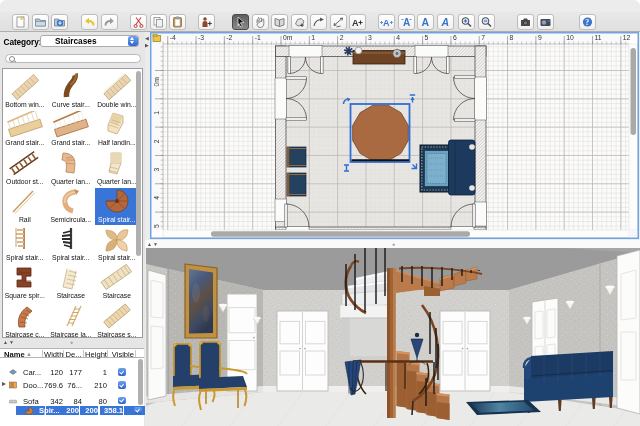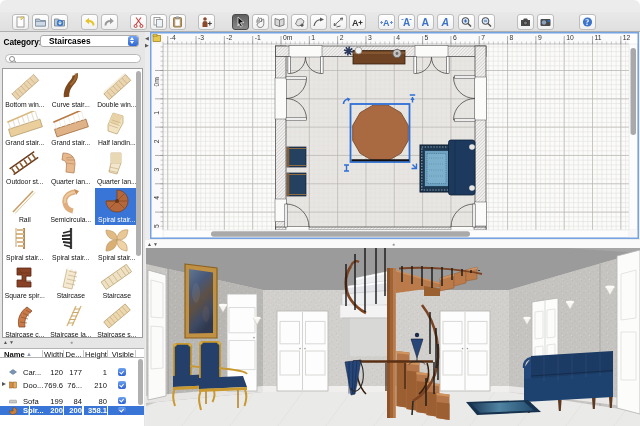--- a/index.html
+++ b/index.html
@@ -16,21 +16,21 @@
   #title{position:absolute;left:0;top:1px;width:640px;text-align:center;font-size:9px;color:#3c3c3c;}
   #titleicon{display:inline-block;width:8px;height:8px;vertical-align:-1px;margin-right:3px;}
   
   #toolbar{position:absolute;left:0;top:12px;width:640px;height:20px;background:linear-gradient(#e9e9e9,#dfdfdf);border-bottom:1px solid #aeaeae;}
   .tbtn{position:absolute;top:2px;width:17px;height:16px;background:linear-gradient(#ffffff,#f0f0f0);border:1px solid #bdbdbd;border-radius:3px;}
   .tbtn svg{position:absolute;left:1px;top:1px;}
   .tsel{background:linear-gradient(#5f5f5f,#8a8a8a);border-color:#4a4a4a;}
   
   #leftpanel{position:absolute;left:0;top:32px;width:145px;height:394px;background:#e6e6e6;}
   #catlabel{position:absolute;left:3.5px;top:4.5px;font-size:8.3px;font-weight:bold;color:#000;letter-spacing:-0.1px;}
-  #catdrop{position:absolute;left:40px;top:2.5px;width:99px;height:12px;background:#fff;border:1px solid #ababab;border-radius:3px;font-size:8.3px;font-weight:bold;color:#000;line-height:10.5px;padding-left:8px;}
+  #catdrop{position:absolute;left:40px;top:2.5px;width:99px;height:12px;background:#fff;border:1px solid #ababab;border-radius:3px;font-size:8.3px;font-weight:bold;color:#000;line-height:10.5px;padding-left:14px;}
   #catstep{position:absolute;right:0.5px;top:0.5px;width:10px;height:9.5px;background:linear-gradient(#73a3f4,#2e66d0);border-radius:2.5px;}
   #catstep:before{content:"";position:absolute;left:2.4px;top:1.4px;border-left:2.5px solid transparent;border-right:2.5px solid transparent;border-bottom:3px solid #fff;}
   #catstep:after{content:"";position:absolute;left:2.4px;bottom:1.4px;border-left:2.5px solid transparent;border-right:2.5px solid transparent;border-top:3px solid #fff;}
   #search{position:absolute;left:4.5px;top:21.5px;width:136px;height:9.5px;background:#fff;border:1px solid #b9b9b9;border-radius:5px;}
   #search:before{content:"";position:absolute;left:3.5px;top:1.8px;width:4px;height:4px;border:1px solid #8a8a8a;border-radius:50%;}
   #search:after{content:"";position:absolute;left:8px;top:6.8px;width:2.4px;height:1px;background:#8a8a8a;transform:rotate(45deg);}
   #catalog{position:absolute;left:1.8px;top:36px;width:141px;height:270px;background:#fff;border:1px solid #9c9c9c;overflow:hidden;}
   .cell{position:absolute;width:44px;height:37px;text-align:center;}
   .cell svg{position:absolute;left:0;top:0;}
   .cell .lb{position:absolute;left:-3px;top:28px;width:50px;font-size:6.8px;color:#111;white-space:nowrap;}
@@ -39,21 +39,21 @@
   #catscroll{position:absolute;right:1px;top:2px;width:5px;height:185px;background:#b0b0b0;border-radius:2.5px;}
   #splith1{position:absolute;left:0px;top:307px;width:145px;height:9px;}
   
   #ftable{position:absolute;left:0px;top:316px;width:144px;height:92px;background:#fff;font-size:7.6px;color:#111;}
   #fhead{position:absolute;left:0;top:0;width:144px;height:9.5px;background:#fff;border-top:1px solid #b4b4b4;border-bottom:1px solid #b4b4b4;font-size:7.6px;}
   #fhead span{position:absolute;top:0.5px;}
   .hsep{position:absolute;top:1px;width:1px;height:7px;background:#c8c8c8;}
   .frow{position:absolute;left:0;width:144px;height:9.6px;}
   .frow span{position:absolute;top:0.8px;}
   .frow svg{position:absolute;left:9px;top:1px;}
-  .fsel{background:#3875d7;color:#fff;font-weight:bold;}
+  .fsel{background:#3875d7;color:#fff;font-weight:bold;margin-left:16px;}
   .num{text-align:right;}
   .bx{outline:0.8px solid #fff;}
   .disc{position:absolute;left:2px;top:2.2px;width:0;height:0;border-top:2.6px solid transparent;border-bottom:2.6px solid transparent;border-left:4px solid #555;}
   .cb{position:absolute;left:118px;top:1px;width:7.5px;height:7.5px;border-radius:2px;background:linear-gradient(#6da2ee,#2f62cf);}
   .cb:before{content:"";position:absolute;left:1.6px;top:1.6px;width:2.2px;height:3.2px;border:solid #fff;border-width:0 1.3px 1.3px 0;transform:rotate(40deg);}
   #tblscroll{position:absolute;right:1.5px;top:11px;width:5px;height:46px;background:#b0b0b0;border-radius:2.5px;}
   
   #vsplit{position:absolute;left:145px;top:32px;width:5px;height:394px;background:#ececec;}
   #planwrap{position:absolute;left:150px;top:32px;width:489px;height:207px;background:#fff;}
   #splith2{position:absolute;left:145px;top:239.5px;width:495px;height:8.5px;background:#fafafa;}
@@ -439,21 +439,21 @@
           <span class="num" style="left:30px;width:33px;">769.6</span>
           <span class="num" style="left:64px;width:18px;">76...</span>
           <span class="num" style="left:84px;width:23px;">210</span>
           <div class="cb"></div>
         </div>
       <div class="frow" style="top:47.9px;">
           <svg width="8" height="8" viewBox="0 0 8 8">
             <path d="M0.5 6V4c0-0.8 0.6-1.2 1.2-0.8h4.6c0.6-0.4 1.2 0 1.2 0.8v2z" fill="#c9c9c9" stroke="#8a8a8a" stroke-width="0.5"></path>
           </svg>
           <span style="left:23px;">Sofa</span>
-          <span class="num" style="left:30px;width:33px;">199</span>
+          <span class="num" style="left:30px;width:33px;">342</span>
           <span class="num" style="left:64px;width:18px;">84</span>
           <span class="num" style="left:84px;width:23px;">80</span>
           <div class="cb"></div>
         </div>
       <div class="frow fsel" style="top:57.5px;">
           <svg width="8" height="8" viewBox="0 0 8 8">
             <path d="M4 4L4 0.5c2.5 0 4 1.8 4 3.5S6 7.5 4 7.5S0.5 6 0.5 4z" fill="#c9803a" stroke="#7a4a1a" stroke-width="0.6"></path>
           </svg>
           <span style="left:23px;">Spir...</span>
           <span class="num bx" style="left:30px;width:33px;">200</span>

